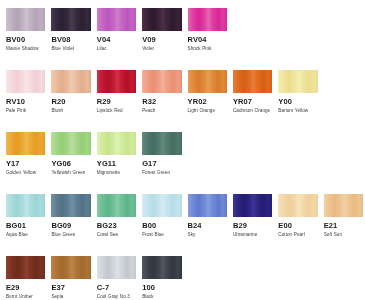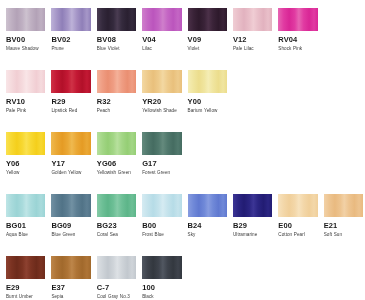--- a/index.html
+++ b/index.html
@@ -63,96 +63,96 @@
 <body>
 
 <div id="swatch-chart">
     <div class="swatch-row">
       <div class="swatch-cell">
         <span class="swatch-chip" style="background: linear-gradient(90deg, rgb(205, 194, 207) 0%, rgb(191, 176, 194) 14%, rgb(179, 162, 183) 28%, rgb(191, 176, 194) 42%, rgb(205, 194, 207) 52%, rgb(191, 176, 194) 64%, rgb(179, 162, 183) 78%, rgb(191, 176, 194) 90%, rgb(179, 162, 183) 100%);"></span>
         <div class="swatch-code">BV00</div>
         <div class="swatch-name">Mauve Shadow</div>
       </div>
       <div class="swatch-cell">
-        <span class="swatch-chip" style="background: linear-gradient(90deg, rgb(189, 178, 216) 0%, rgb(166, 151, 200) 14%, rgb(143, 127, 184) 28%, rgb(166, 151, 200) 42%, rgb(189, 178, 216) 52%, rgb(166, 151, 200) 64%, rgb(143, 127, 184) 78%, rgb(166, 151, 200) 90%, rgb(143, 127, 184) 100%);"></span>
-        <div class="swatch-code">BV02</div>
-        <div class="swatch-name">Prune</div>
-      </div>
-      <div class="swatch-cell">
         <span class="swatch-chip" style="background: linear-gradient(90deg, rgb(74, 60, 82) 0%, rgb(52, 42, 61) 14%, rgb(42, 32, 49) 28%, rgb(52, 42, 61) 42%, rgb(74, 60, 82) 52%, rgb(52, 42, 61) 64%, rgb(42, 32, 49) 78%, rgb(52, 42, 61) 90%, rgb(42, 32, 49) 100%);"></span>
         <div class="swatch-code">BV08</div>
         <div class="swatch-name">Blue Violet</div>
       </div>
       <div class="swatch-cell">
         <span class="swatch-chip" style="background: linear-gradient(90deg, rgb(207, 127, 203) 0%, rgb(196, 102, 196) 14%, rgb(187, 85, 189) 28%, rgb(196, 102, 196) 42%, rgb(207, 127, 203) 52%, rgb(196, 102, 196) 64%, rgb(187, 85, 189) 78%, rgb(196, 102, 196) 90%, rgb(187, 85, 189) 100%);"></span>
         <div class="swatch-code">V04</div>
         <div class="swatch-name">Lilac</div>
       </div>
       <div class="swatch-cell">
         <span class="swatch-chip" style="background: linear-gradient(90deg, rgb(76, 49, 73) 0%, rgb(58, 35, 56) 14%, rgb(46, 26, 44) 28%, rgb(58, 35, 56) 42%, rgb(76, 49, 73) 52%, rgb(58, 35, 56) 64%, rgb(46, 26, 44) 78%, rgb(58, 35, 56) 90%, rgb(46, 26, 44) 100%);"></span>
         <div class="swatch-code">V09</div>
         <div class="swatch-name">Violet</div>
       </div>
       <div class="swatch-cell">
-        <span class="swatch-chip" style="background: linear-gradient(90deg, rgb(240, 205, 212) 0%, rgb(233, 191, 201) 14%, rgb(226, 178, 191) 28%, rgb(233, 191, 201) 42%, rgb(240, 205, 212) 52%, rgb(233, 191, 201) 64%, rgb(226, 178, 191) 78%, rgb(233, 191, 201) 90%, rgb(226, 178, 191) 100%);"></span>
-        <div class="swatch-code">V12</div>
-        <div class="swatch-name">Pale Lilac</div>
-      </div>
-      <div class="swatch-cell">
         <span class="swatch-chip" style="background: linear-gradient(90deg, rgb(231, 101, 179) 0%, rgb(225, 59, 162) 14%, rgb(217, 39, 150) 28%, rgb(225, 59, 162) 42%, rgb(231, 101, 179) 52%, rgb(225, 59, 162) 64%, rgb(217, 39, 150) 78%, rgb(225, 59, 162) 90%, rgb(217, 39, 150) 100%);"></span>
         <div class="swatch-code">RV04</div>
         <div class="swatch-name">Shock Pink</div>
       </div>
     </div>
     <div class="row-spacer"></div>
     <div class="swatch-row">
       <div class="swatch-cell">
         <span class="swatch-chip" style="background: linear-gradient(90deg, rgb(249, 229, 231) 0%, rgb(245, 218, 221) 14%, rgb(241, 206, 211) 28%, rgb(245, 218, 221) 42%, rgb(249, 229, 231) 52%, rgb(245, 218, 221) 64%, rgb(241, 206, 211) 78%, rgb(245, 218, 221) 90%, rgb(241, 206, 211) 100%);"></span>
         <div class="swatch-code">RV10</div>
         <div class="swatch-name">Pale Pink</div>
       </div>
       <div class="swatch-cell">
+        <span class="swatch-chip" style="background: linear-gradient(90deg, rgb(240, 203, 176) 0%, rgb(233, 187, 156) 14%, rgb(227, 173, 139) 28%, rgb(233, 187, 156) 42%, rgb(240, 203, 176) 52%, rgb(233, 187, 156) 64%, rgb(227, 173, 139) 78%, rgb(233, 187, 156) 90%, rgb(227, 173, 139) 100%);"></span>
+        <div class="swatch-code">R20</div>
+        <div class="swatch-name">Blush</div>
+      </div>
+      <div class="swatch-cell">
         <span class="swatch-chip" style="background: linear-gradient(90deg, rgb(207, 50, 70) 0%, rgb(195, 25, 52) 14%, rgb(178, 16, 41) 28%, rgb(195, 25, 52) 42%, rgb(207, 50, 70) 52%, rgb(195, 25, 52) 64%, rgb(178, 16, 41) 78%, rgb(195, 25, 52) 90%, rgb(178, 16, 41) 100%);"></span>
         <div class="swatch-code">R29</div>
         <div class="swatch-name">Lipstick Red</div>
       </div>
       <div class="swatch-cell">
         <span class="swatch-chip" style="background: linear-gradient(90deg, rgb(244, 177, 153) 0%, rgb(239, 157, 131) 14%, rgb(234, 143, 114) 28%, rgb(239, 157, 131) 42%, rgb(244, 177, 153) 52%, rgb(239, 157, 131) 64%, rgb(234, 143, 114) 78%, rgb(239, 157, 131) 90%, rgb(234, 143, 114) 100%);"></span>
         <div class="swatch-code">R32</div>
         <div class="swatch-name">Peach</div>
       </div>
       <div class="swatch-cell">
-        <span class="swatch-chip" style="background: linear-gradient(90deg, rgb(243, 216, 162) 0%, rgb(238, 203, 140) 14%, rgb(233, 192, 124) 28%, rgb(238, 203, 140) 42%, rgb(243, 216, 162) 52%, rgb(238, 203, 140) 64%, rgb(233, 192, 124) 78%, rgb(238, 203, 140) 90%, rgb(233, 192, 124) 100%);"></span>
-        <div class="swatch-code">YR20</div>
-        <div class="swatch-name">Yellowish Shade</div>
+        <span class="swatch-chip" style="background: linear-gradient(90deg, rgb(232, 156, 82) 0%, rgb(224, 138, 59) 14%, rgb(216, 125, 44) 28%, rgb(224, 138, 59) 42%, rgb(232, 156, 82) 52%, rgb(224, 138, 59) 64%, rgb(216, 125, 44) 78%, rgb(224, 138, 59) 90%, rgb(216, 125, 44) 100%);"></span>
+        <div class="swatch-code">YR02</div>
+        <div class="swatch-name">Light Orange</div>
+      </div>
+      <div class="swatch-cell">
+        <span class="swatch-chip" style="background: linear-gradient(90deg, rgb(229, 126, 56) 0%, rgb(223, 107, 33) 14%, rgb(213, 95, 21) 28%, rgb(223, 107, 33) 42%, rgb(229, 126, 56) 52%, rgb(223, 107, 33) 64%, rgb(213, 95, 21) 78%, rgb(223, 107, 33) 90%, rgb(213, 95, 21) 100%);"></span>
+        <div class="swatch-code">YR07</div>
+        <div class="swatch-name">Cadmium Orange</div>
       </div>
       <div class="swatch-cell">
         <span class="swatch-chip" style="background: linear-gradient(90deg, rgb(245, 237, 181) 0%, rgb(240, 229, 159) 14%, rgb(236, 221, 141) 28%, rgb(240, 229, 159) 42%, rgb(245, 237, 181) 52%, rgb(240, 229, 159) 64%, rgb(236, 221, 141) 78%, rgb(240, 229, 159) 90%, rgb(236, 221, 141) 100%);"></span>
         <div class="swatch-code">Y00</div>
         <div class="swatch-name">Barium Yellow</div>
       </div>
     </div>
     <div class="row-spacer"></div>
     <div class="swatch-row">
       <div class="swatch-cell">
-        <span class="swatch-chip" style="background: linear-gradient(90deg, rgb(250, 225, 79) 0%, rgb(247, 216, 49) 14%, rgb(244, 207, 28) 28%, rgb(247, 216, 49) 42%, rgb(250, 225, 79) 52%, rgb(247, 216, 49) 64%, rgb(244, 207, 28) 78%, rgb(247, 216, 49) 90%, rgb(244, 207, 28) 100%);"></span>
-        <div class="swatch-code">Y06</div>
-        <div class="swatch-name">Yellow</div>
-      </div>
-      <div class="swatch-cell">
         <span class="swatch-chip" style="background: linear-gradient(90deg, rgb(239, 185, 79) 0%, rgb(234, 168, 53) 14%, rgb(229, 155, 36) 28%, rgb(234, 168, 53) 42%, rgb(239, 185, 79) 52%, rgb(234, 168, 53) 64%, rgb(229, 155, 36) 78%, rgb(234, 168, 53) 90%, rgb(229, 155, 36) 100%);"></span>
         <div class="swatch-code">Y17</div>
         <div class="swatch-name">Golden Yellow</div>
       </div>
       <div class="swatch-cell">
         <span class="swatch-chip" style="background: linear-gradient(90deg, rgb(183, 224, 157) 0%, rgb(163, 214, 134) 14%, rgb(149, 206, 117) 28%, rgb(163, 214, 134) 42%, rgb(183, 224, 157) 52%, rgb(163, 214, 134) 64%, rgb(149, 206, 117) 78%, rgb(163, 214, 134) 90%, rgb(149, 206, 117) 100%);"></span>
         <div class="swatch-code">YG06</div>
         <div class="swatch-name">Yellowish Green</div>
       </div>
       <div class="swatch-cell">
+        <span class="swatch-chip" style="background: linear-gradient(90deg, rgb(224, 242, 181) 0%, rgb(209, 234, 157) 14%, rgb(198, 229, 139) 28%, rgb(209, 234, 157) 42%, rgb(224, 242, 181) 52%, rgb(209, 234, 157) 64%, rgb(198, 229, 139) 78%, rgb(209, 234, 157) 90%, rgb(198, 229, 139) 100%);"></span>
+        <div class="swatch-code">YG11</div>
+        <div class="swatch-name">Mignonette</div>
+      </div>
+      <div class="swatch-cell">
         <span class="swatch-chip" style="background: linear-gradient(90deg, rgb(100, 138, 125) 0%, rgb(81, 121, 109) 14%, rgb(69, 108, 97) 28%, rgb(81, 121, 109) 42%, rgb(100, 138, 125) 52%, rgb(81, 121, 109) 64%, rgb(69, 108, 97) 78%, rgb(81, 121, 109) 90%, rgb(69, 108, 97) 100%);"></span>
         <div class="swatch-code">G17</div>
         <div class="swatch-name">Forest Green</div>
       </div>
     </div>
     <div class="row-spacer"></div>
     <div class="swatch-row">
       <div class="swatch-cell">
         <span class="swatch-chip" style="background: linear-gradient(90deg, rgb(190, 229, 230) 0%, rgb(169, 219, 220) 14%, rgb(155, 212, 213) 28%, rgb(169, 219, 220) 42%, rgb(190, 229, 230) 52%, rgb(169, 219, 220) 64%, rgb(155, 212, 213) 78%, rgb(169, 219, 220) 90%, rgb(155, 212, 213) 100%);"></span>
         <div class="swatch-code">BG01</div>

